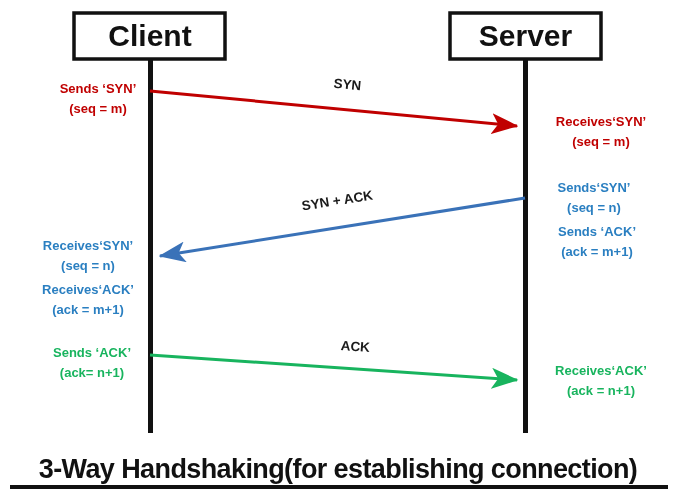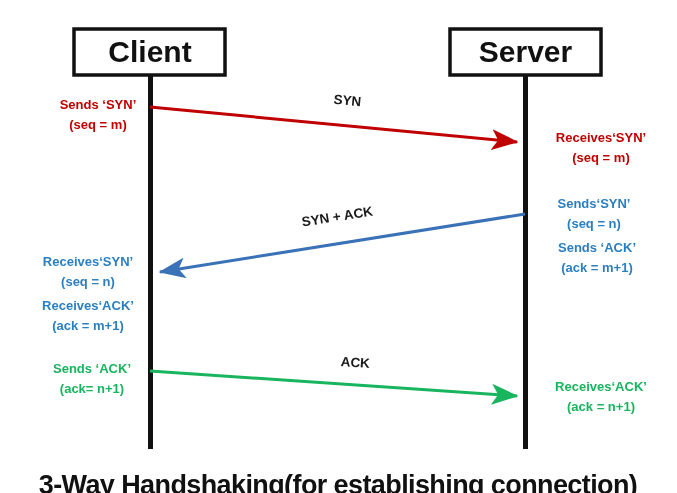--- a/index.html
+++ b/index.html
@@ -11,21 +11,20 @@
     width: 677px;
     height: 493px;
     font-family: "Liberation Sans", sans-serif;
     overflow: hidden;
   }
   #diagram-root {
     position: relative;
     width: 677px;
     height: 452px;
     background: #ffffff;
-    margin-top: 16px;
   }
   svg#handshake-svg {
     position: absolute;
     left: 0;
     top: 0;
     width: 677px;
     height: 493px;
     display: block;
   }
   .node-box-label {

